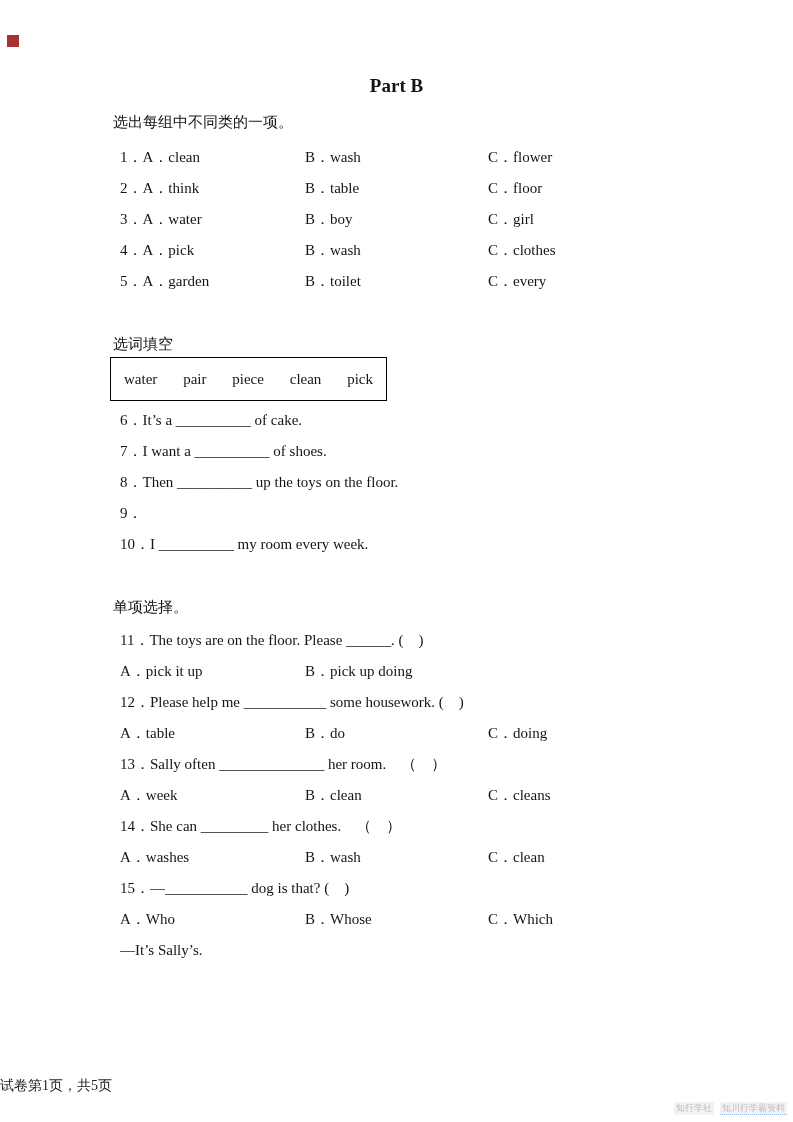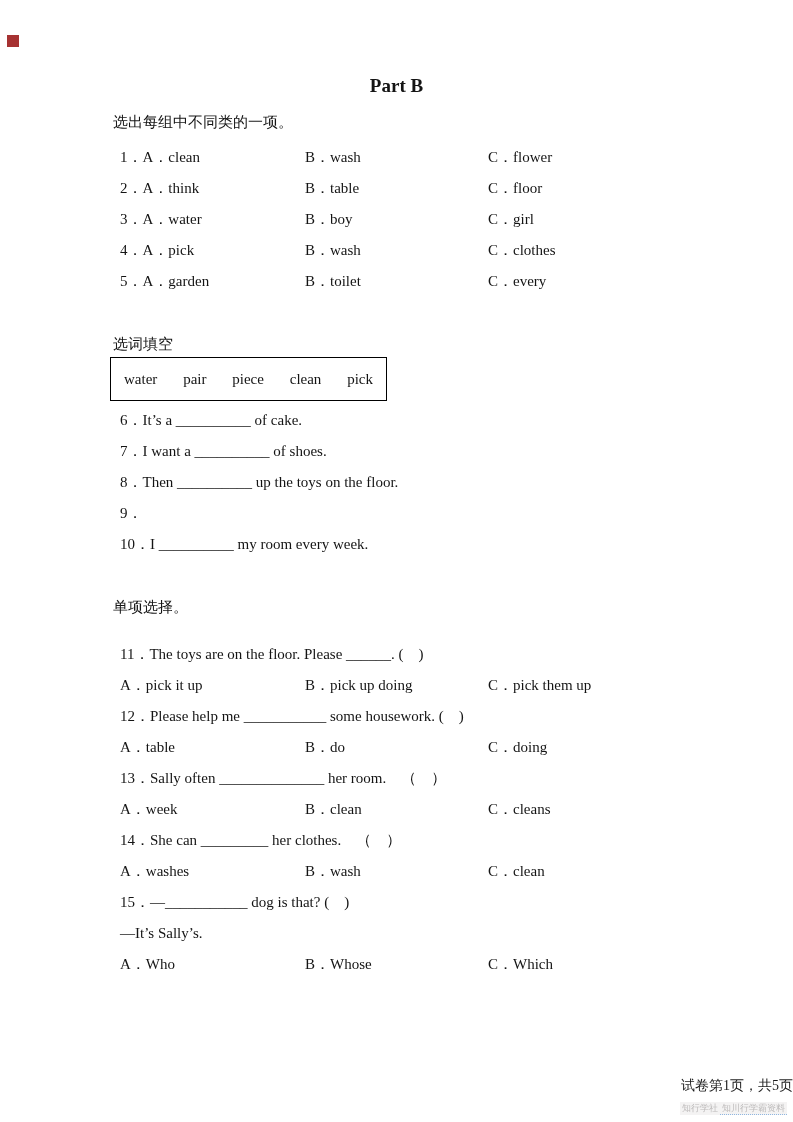--- a/index.html
+++ b/index.html
@@ -20,28 +20,28 @@
   .row{display:flex;line-height:31px;padding-left:7px;font-family:Liberation Serif, serif;}
   .c1{width:185px;flex:none;}
   .c2{width:183px;flex:none;}
   .c3{flex:1;}
   .word-box{
     margin-top:2px;margin-left:-3px;width:249px;height:42px;
     border:1px solid #000000;display:flex;align-items:center;
     justify-content:space-between;padding:0 13px;
   }
   .sentences{margin-top:4px;}
-  .mc-rows{margin-top:21px;}
+  .mc-rows{margin-top:7px;}
   .footer{
     position:absolute;top:1077px;left:0;width:100%;
-    text-align:right;font-size:14px;line-height:18px;color:#1a1a1a;
+    text-align:left;font-size:14px;line-height:18px;color:#1a1a1a;
   }
   .watermark{
     position:absolute;top:1102px;right:6px;font-size:9px;line-height:12px;
-    color:#bcbaba;display:flex;gap:0;
+    color:#bcbaba;display:flex;gap:6px;
     font-family:"Liberation Sans","DejaVu Sans",sans-serif;
   }
   .wm{background:#f4f3f3;padding:0 2px;}
   .wm-right{border-bottom:1px dotted #8fb6e0;}
 </style>
 </head>
 <body>
 
 <div class="page">
 
@@ -117,21 +117,20 @@
 
     <div class="mc-rows">
 
       <div class="row">
           <span>11．</span>
           <span>The toys are on the floor. Please ______. (　)</span>
         </div>
       <div class="row">
         <span class="c1"><span>A．</span><span>pick it up</span></span>
         <span class="c2"><span>B．</span><span>pick up doing</span></span>
-        <span class="c3"><span>C．</span><span>pick them up</span></span>
       </div>
 
       <div class="row">
           <span>12．</span>
           <span>Please help me ___________ some housework. (　)</span>
         </div>
       <div class="row">
         <span class="c1"><span>A．</span><span>table</span></span>
         <span class="c2"><span>B．</span><span>do</span></span>
         <span class="c3"><span>C．</span><span>doing</span></span>
@@ -155,27 +154,27 @@
         <span class="c1"><span>A．</span><span>washes</span></span>
         <span class="c2"><span>B．</span><span>wash</span></span>
         <span class="c3"><span>C．</span><span>clean</span></span>
       </div>
 
       <div class="row">
           <span>15．</span>
           <span>—___________ dog is that? (　)</span>
         </div>
       <div class="row">
-          <span>—It’s Sally’s.</span>
-        </div>
-      <div class="row">
         <span class="c1"><span>A．</span><span>Who</span></span>
         <span class="c2"><span>B．</span><span>Whose</span></span>
         <span class="c3"><span>C．</span><span>Which</span></span>
       </div>
+      <div class="row">
+          <span>—It’s Sally’s.</span>
+        </div>
 
     </div>
   </div>
 
   <div class="footer">试卷第1页，共5页</div>
 
   <div class="watermark">
     <span class="wm">知行学社</span>
     <span class="wm wm-right">知川行学霸资料</span>
   </div>

